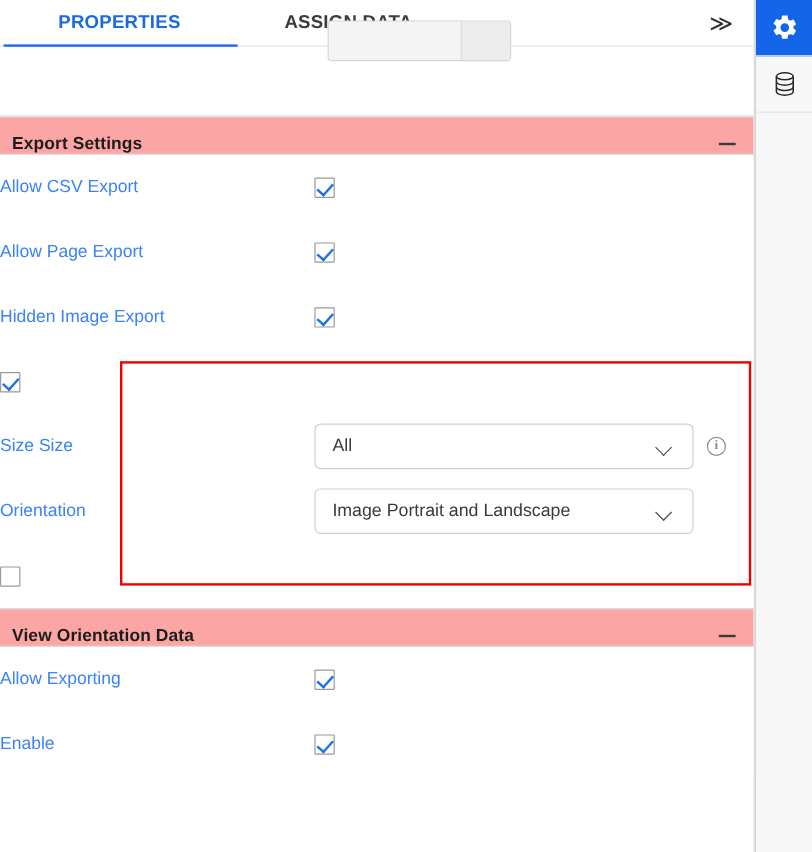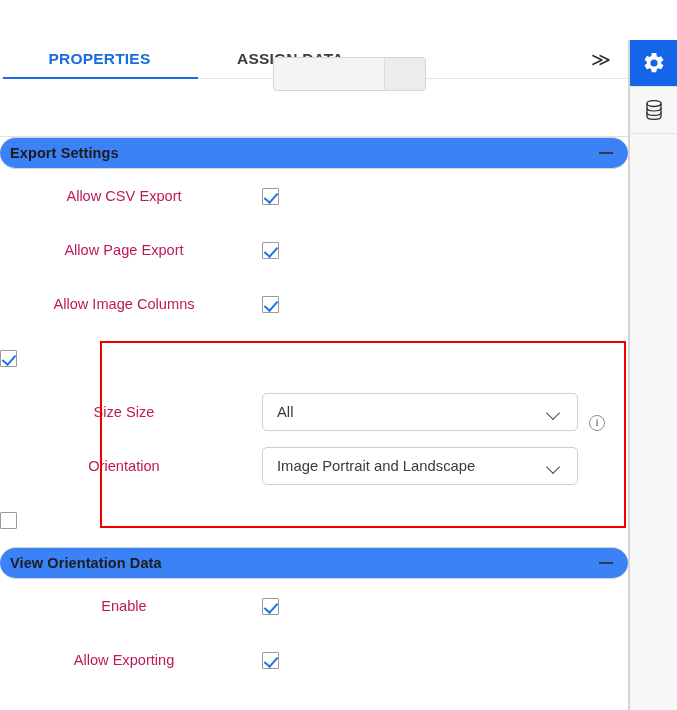--- a/index.html
+++ b/index.html
@@ -9,21 +9,20 @@
     background: #ffffff;
     font-family: "Liberation Sans", sans-serif;
     overflow: hidden;
   }
 
   #app {
     position: relative;
     width: 677px;
     height: 506px;
     background: #ffffff;
-    margin-top: 40px;
   }
 
   
   .panel {
     position: absolute;
     left: 0; top: 0;
     width: 629px;
     height: 710px;
     background: #ffffff;
     border-right: 1px solid #d4d4d4;
@@ -99,28 +98,27 @@
     border: 1px solid #d6d6d6;
     border-radius: 3px;
     display: flex;
   }
   .clipped-control .cc-main { flex: 1; border-right: 1px solid #dcdcdc; }
   .clipped-control .cc-side { width: 40px; background: #ececec; }
 
   
   .section-header {
     height: 32px;
-    background: #3b82f6;
+    background: #fca5a5;
     border-top: 1px solid #d7d7d7;
     border-bottom: 1px solid #d7d7d7;
     display: flex;
-    align-items: center;
+    align-items: flex-end;
     padding: 0 14px 0 10px;
     cursor: pointer;
-    border-radius: 16px;
   }
   .section-title {
     flex: 1;
     font-size: 14.5px;
     font-weight: bold;
     color: #1c1c1c;
     letter-spacing: 0.1px;
   }
   .collapse-icon {
     width: 16px; height: 16px;
@@ -139,27 +137,27 @@
   .section-body { padding: 0; background: #ffffff; }
 
   .field-row {
     display: flex;
     align-items: center;
     height: 54px;
     padding-left: 0;
   }
   .field-label {
     width: 262px;
-    text-align: center;
+    text-align: left;
     padding-right: 14px;
     font-size: 14.6px;
-    color: #be185d;
+    color: #3b82f6;
     white-space: nowrap;
   }
-  .field-control { display: flex; align-items: flex-end; }
+  .field-control { display: flex; align-items: center; }
 
   
   .checkbox {
     width: 17px; height: 17px;
     border: 1px solid #9a9a9a;
     background: #ffffff;
     border-radius: 1px;
     position: relative;
     cursor: pointer;
     flex: none;
@@ -298,21 +296,21 @@
       </div>
 
       <div class="field-row">
         <div class="field-label">Allow Page Export</div>
         <div class="field-control">
           <div class="checkbox checked"></div>
         </div>
       </div>
 
       <div class="field-row">
-        <div class="field-label">Allow Image Columns</div>
+        <div class="field-label">Hidden Image Export</div>
         <div class="field-control">
           <div class="checkbox checked"></div>
         </div>
       </div>
 
       <div class="field-row">
         <div class="field-control">
           <div class="checkbox checked"></div>
         </div>
       </div>
@@ -347,28 +345,28 @@
     </div>
 
     <div class="section-header">
       <div class="section-title">View Orientation Data</div>
       <div class="collapse-icon"></div>
     </div>
 
     <div class="section-body">
 
       <div class="field-row">
+        <div class="field-label">Allow Exporting</div>
+        <div class="field-control">
+          <div class="checkbox checked"></div>
+        </div>
+      </div>
+
+      <div class="field-row">
         <div class="field-label">Enable</div>
-        <div class="field-control">
-          <div class="checkbox checked"></div>
-        </div>
-      </div>
-
-      <div class="field-row">
-        <div class="field-label">Allow Exporting</div>
         <div class="field-control">
           <div class="checkbox checked"></div>
         </div>
       </div>
 
     </div>
 
     <div class="highlight-box"></div>
 
   </div>

